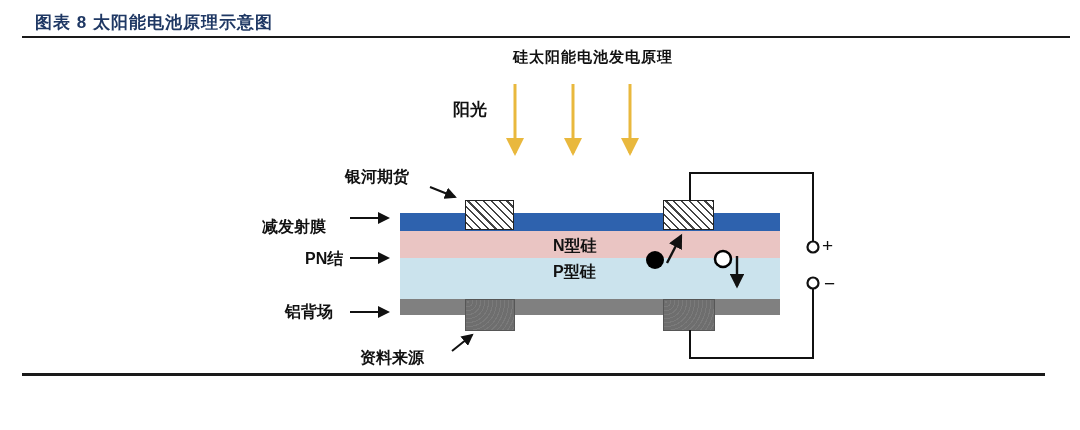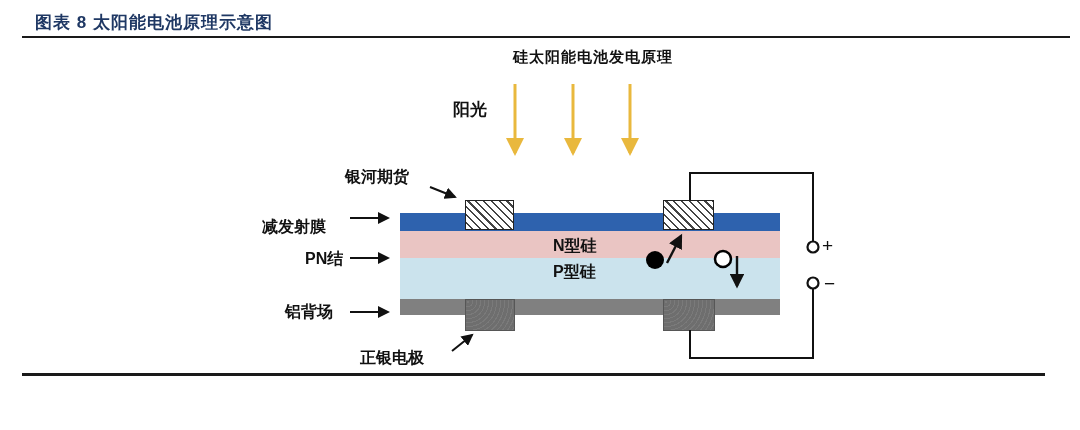--- a/index.html
+++ b/index.html
@@ -86,21 +86,21 @@
     <div class="gray-box gbox-1"></div>
     <div class="gray-box gbox-2"></div>
 
     <div class="lbl in-layer n-label">N型硅</div>
     <div class="lbl in-layer p-label">P型硅</div>
 
     <div class="lbl callout c-front">银河期货</div>
     <div class="lbl callout c-ar">减发射膜</div>
     <div class="lbl callout c-pn">PN结</div>
     <div class="lbl callout c-al">铝背场</div>
-    <div class="lbl callout c-back">正银电极</div>
+    <div class="lbl callout c-back">资料来源</div>
 
     <div class="lbl term term-plus">+</div>
     <div class="lbl term term-minus">−</div>
 
     <svg class="overlay" width="1080" height="335" viewBox="0 0 1080 335">
       <defs>
         <marker id="ab" markerWidth="7" markerHeight="6" refX="5" refY="3" orient="auto">
           <path d="M0,0 L6,3 L0,6 z" fill="#111"></path>
         </marker>
         <marker id="ay" markerWidth="7" markerHeight="6" refX="5" refY="3" orient="auto">

